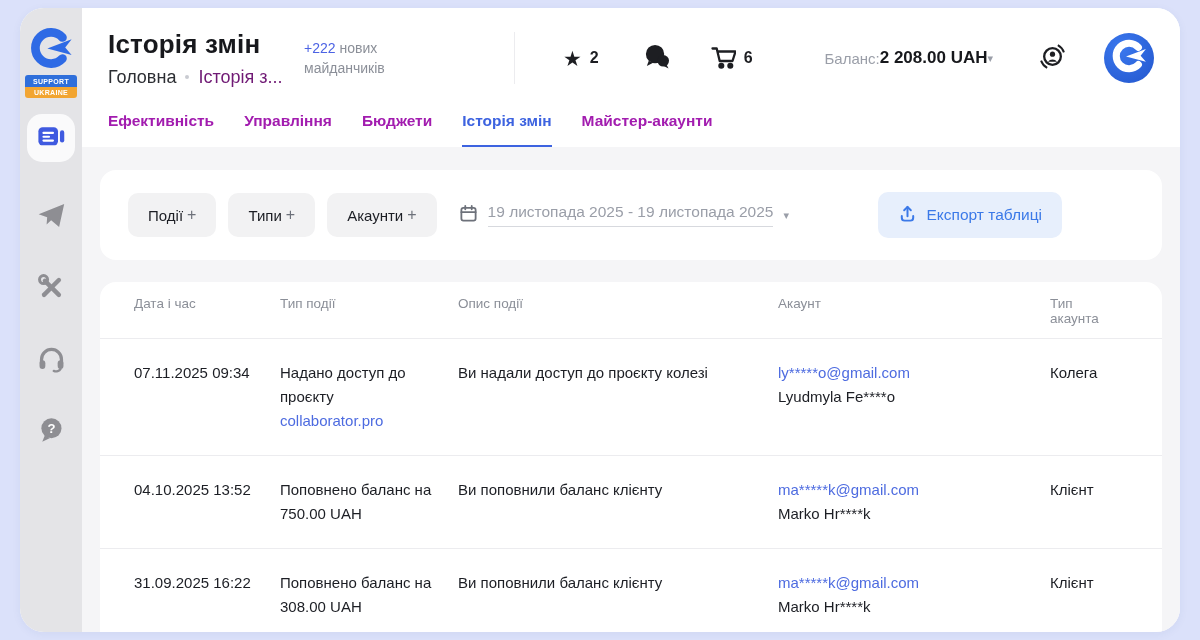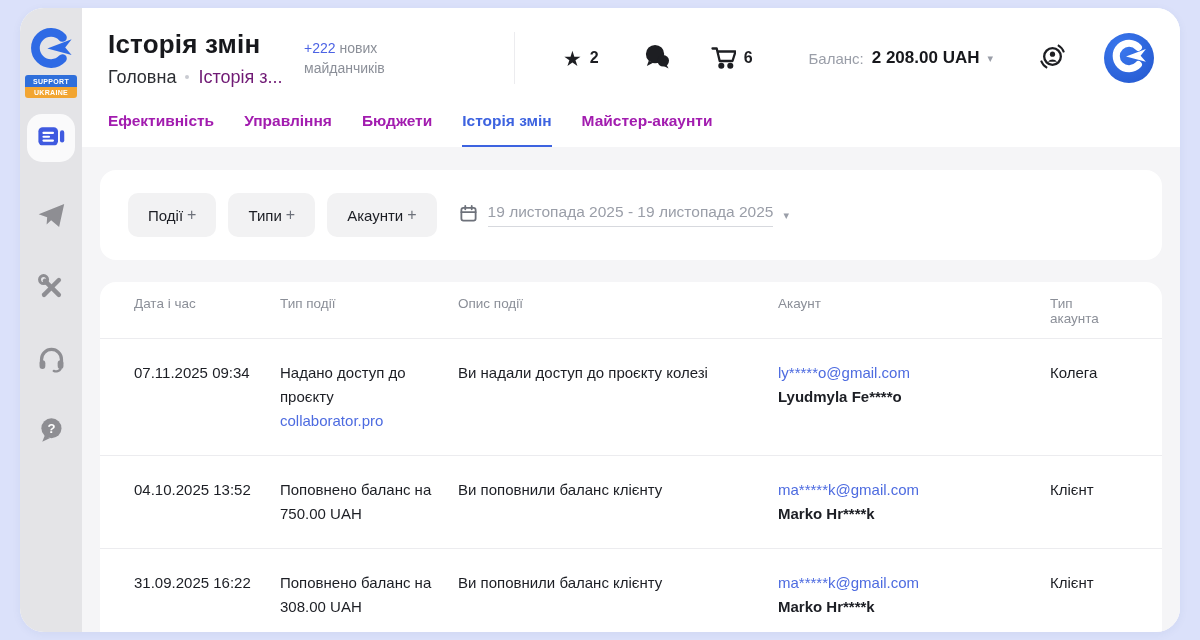--- a/index.html
+++ b/index.html
@@ -31,21 +31,21 @@
   .crumb-dot { width:4px; height:4px; border-radius:50%; background:#c9cbd1; }
   .crumb-cur { color:#701a75; }
   .new-block { width:118px; font-size:14px; line-height:1.45; color:#8b8f98; }
   .new-count { color:#4c63e4; }
   .topbar-divider { width:1px; height:52px; background:#ececef; margin-left:92px; }
   .hicon-group { display:flex; align-items:center; gap:8px; margin-left:48px; cursor:pointer; }
   .hicon-group.chat { margin-left:44px; }
   .hicon-group.cart { margin-left:40px; }
   .star-glyph { font-size:21px; color:#1d1e22; line-height:1; }
   .hcount { font-size:16px; font-weight:600; color:#1d1e22; }
-  .balance { margin-left:auto; display:flex; align-items:center; gap:8px; cursor:pointer; }
+  .balance { margin-left:auto; display:flex; align-items:center; cursor:pointer; }
   .balance-label { font-size:15px; color:#9a9ea8; }
   .balance-value { font-size:17px; font-weight:700; color:#17181c; }
   .chev { font-size:11px; color:#9a9ea8; }
   .acct-switch { margin-left:44px; cursor:pointer; display:flex; }
   .avatar { margin-left:36px; width:50px; height:50px; border-radius:50%; background:radial-gradient(circle at 35% 30%, #3b78ee, #2256cd); display:flex; align-items:center; justify-content:center; cursor:pointer; flex-shrink:0; }
 
   .tabs { display:flex; gap:30px; padding:4px 0 0 26px; background:#fff; flex-shrink:0; }
   .tab { font-size:15.5px; font-weight:700; color:#a21caf; padding-bottom:15px; cursor:pointer; border-bottom:2.5px solid transparent; }
   .tab.active { color:#3d63e0; border-bottom-color:#3d63e0; }
 
@@ -59,21 +59,21 @@
   .export-btn { margin-left:auto; margin-right:72px; background:#e7effc; border:none; border-radius:10px; height:46px; padding:0 20px; display:flex; align-items:center; gap:10px; font-size:15.5px; color:#3b79e8; font-family:inherit; cursor:pointer; }
 
   .table-panel { background:#fff; border-radius:16px 16px 0 0; margin-top:22px; flex:1; overflow:hidden; }
   .t-row { display:grid; grid-template-columns:146px 178px 320px 272px 1fr; padding:0 34px; }
   .t-head { border-bottom:1px solid #ececef; }
   .t-head > div { font-size:13.5px; color:#8b8f98; padding:14px 16px 12px 0; }
   .t-body-row { border-bottom:1px solid #ececef; }
   .t-body-row > div { font-size:15px; line-height:24px; color:#1c1e24; padding:22px 18px 22px 0; }
   a.blue-link { color:#4d6be0; text-decoration:none; cursor:pointer; }
   .event-link { display:block; }
-  .acct-name { color:#1c1e24;font-weight:bold; }
+  .acct-name { color:#1c1e24; }
 </style>
 </head>
 <body>
 
 <div class="card">
 
   <div class="sidebar">
     <div class="logo-block">
       <span>
         <svg width="46" height="44" viewBox="0 0 48 48">
@@ -243,20 +243,30 @@
               <rect x="2.5" y="4" width="15" height="13.5" rx="2.2"></rect>
               <line x1="2.5" y1="8.6" x2="17.5" y2="8.6"></line>
               <line x1="6.6" y1="2" x2="6.6" y2="5.6"></line>
               <line x1="13.4" y1="2" x2="13.4" y2="5.6"></line>
             </svg>
           </span>
           <span class="date-text">19 листопада 2025 - 19 листопада 2025</span>
           <span class="chev">▾</span>
         </div>
 
+        <button class="export-btn">
+          <span>
+            <svg width="19" height="19" viewBox="0 0 20 20" fill="none" stroke="#3b79e8" stroke-width="2.1" stroke-linecap="round" stroke-linejoin="round">
+              <path d="M4 12.5 v2 a3 3 0 0 0 3 3 h6 a3 3 0 0 0 3 -3 v-2"></path>
+              <path d="M10 13 V3.2"></path>
+              <path d="M6.5 6.5 L10 3 L13.5 6.5"></path>
+            </svg>
+          </span>
+          <span>Експорт таблиці</span>
+        </button>
       </div>
 
       <div class="table-panel">
         <div class="t-row t-head">
           <div>Дата і час</div>
           <div>Тип події</div>
           <div>Опис події</div>
           <div>Акаунт</div>
           <div>Тип акаунта</div>
         </div>

